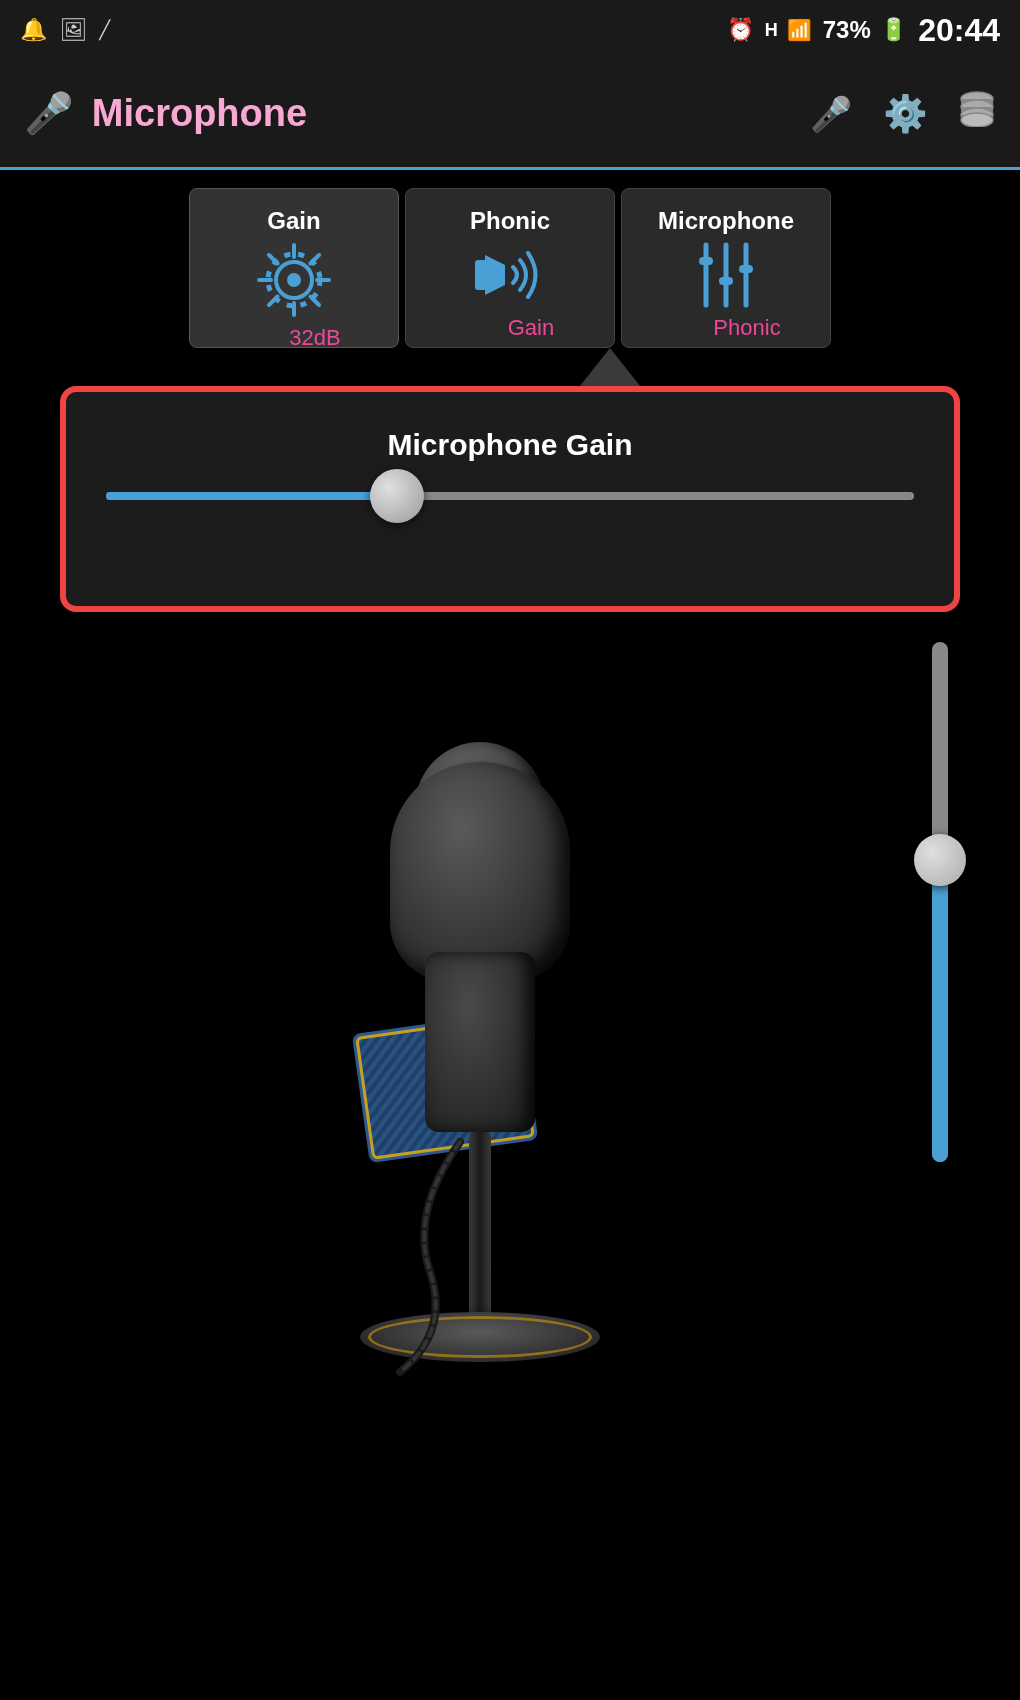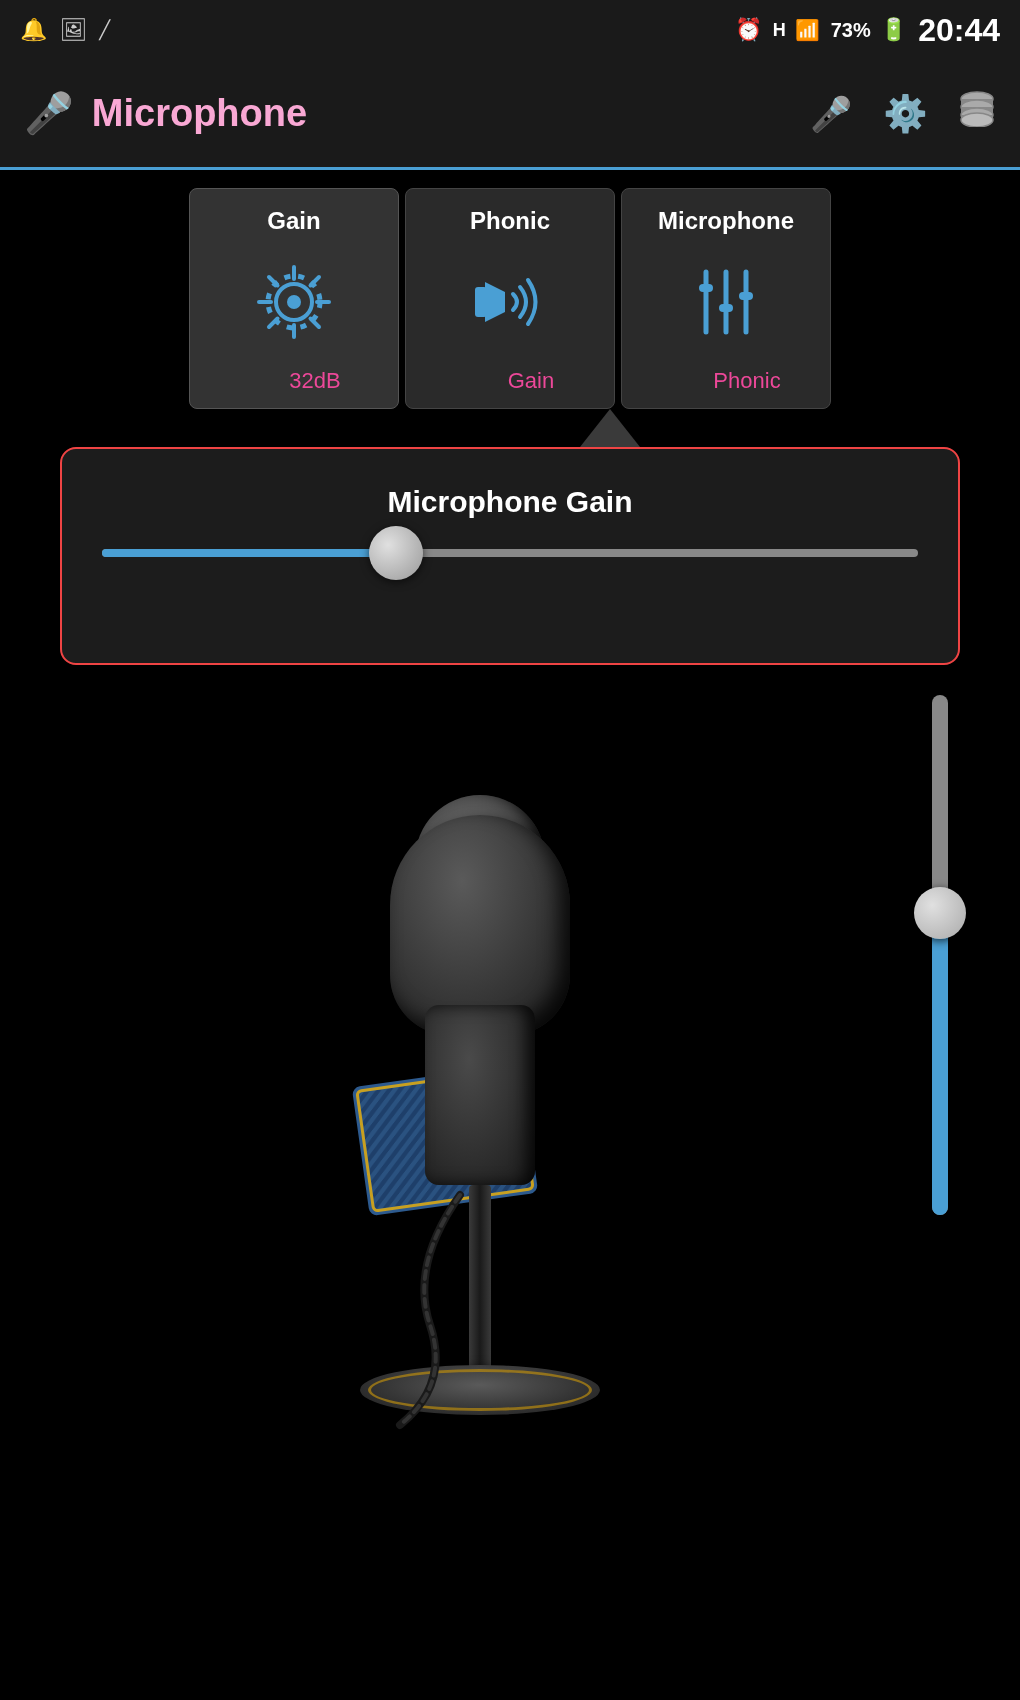--- a/index.html
+++ b/index.html
@@ -76,21 +76,21 @@
     .tabs-row {
       width: 100%;
       background: #000;
       display: flex;
       justify-content: center;
       gap: 6px;
       padding: 18px 20px 0 20px;
     }
     .tab-item {
       width: 210px;
-      height: 221px;
+      height: 160px;
       background: #2a2a2a;
       border-radius: 8px;
       display: flex;
       flex-direction: column;
       align-items: center;
       justify-content: space-between;
       padding: 18px 10px 14px 10px;
       cursor: pointer;
       border: 1px solid #444;
     }
@@ -121,21 +121,21 @@
     .popup-arrow-container {
       position: relative;
       display: flex;
       justify-content: center;
       margin-top: 0;
     }
     .popup-box {
       margin: 0 60px;
       background: #1c1c1c;
       border-radius: 16px;
-      border: 2px solid #ef4444;
+      border: 6px solid #ef4444;
       padding: 36px 40px 44px 40px;
     }
     .popup-title {
       color: #fff;
       font-size: 30px;
       font-weight: bold;
       text-align: center;
       margin-bottom: 30px;
     }
 
@@ -342,21 +342,21 @@
 <div class="status-bar">
   <div class="status-left">
     <span class="status-icon">🔔</span>
     <span class="status-icon">🖼</span>
     <span class="status-icon" style="font-size:18px;">╱</span>
   </div>
   <div class="status-right">
     <span>⏰</span>
     <span style="font-size:18px;font-weight:bold;color:#fff;">H</span>
     <span style="font-size:20px;">📶</span>
-    <span style="font-size:20px;">73%</span>
+    <span style="font-size:24px;">73%</span>
     <span style="font-size:22px;">🔋</span>
     <span style="font-size:32px;font-weight:bold;">20:44</span>
   </div>
 </div>
 
 <div class="app-bar">
   <div class="app-bar-title">
     <span style="font-size:40px;">🎤</span>
     <span style="color:#f9a8d4;font-size:38px;font-weight:bold;">Microphone</span>
   </div>

